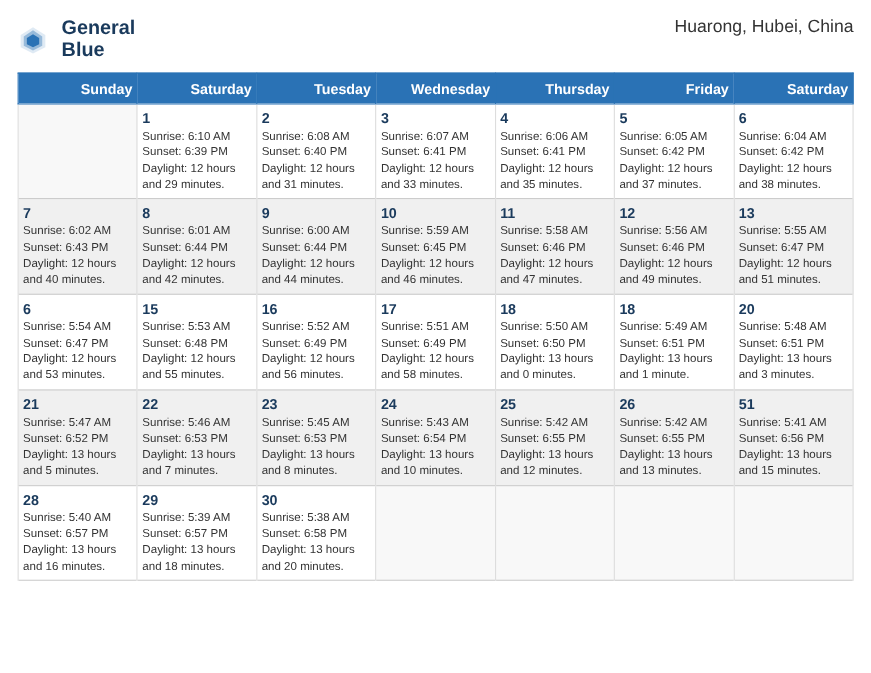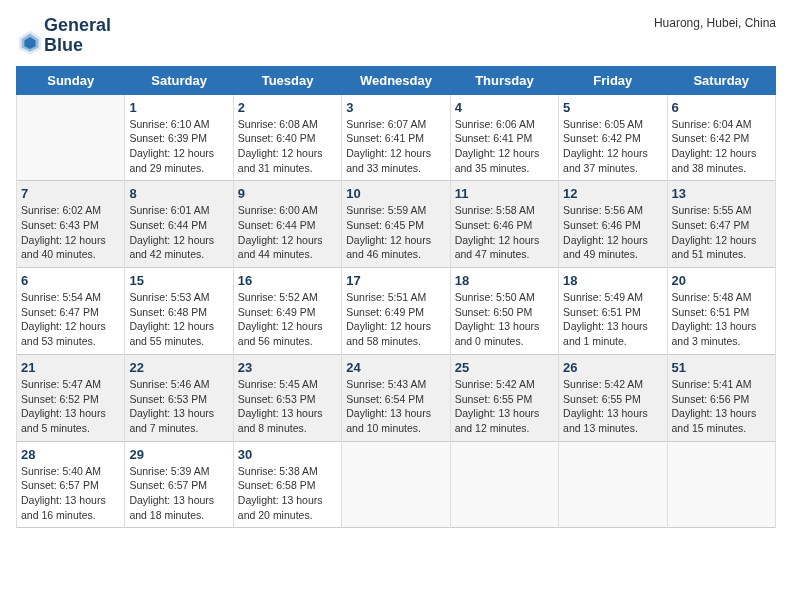--- a/index.html
+++ b/index.html
@@ -11,22 +11,22 @@
       padding: 16px;
     }
     .header-area {
       display: flex;
       justify-content: space-between;
       align-items: flex-start;
       margin-bottom: 10px;
     }
     .logo {
       display: flex;
-      align-items: flex-end;
-      gap: 0;
+      align-items: center;
+      gap: 12px;
     }
     .logo-text {
       font-size: 18px;
       font-weight: bold;
       color: #1a3a5c;
       line-height: 1.1;
     }
     .logo-text span {
       display: block;
     }
@@ -36,33 +36,33 @@
     }
     .title-block {
       text-align: right;
     }
     .calendar-title {
       font-size: 36px;
       font-weight: bold;
       color: #1a3a5c;
     }
     .calendar-subtitle {
-      font-size: 12px;
+      font-size: 16px;
       color: #333;
     }
     table {
       width: 100%;
       border-collapse: collapse;
       font-size: 11px;
     }
     thead tr th {
       background: #2a72b5;
       color: #fff;
       padding: 6px 4px;
-      text-align: center;
+      text-align: right;
       font-size: 13px;
       font-weight: bold;
       border: 1px solid #2a72b5;
     }
     tbody tr {
       border-bottom: 1px solid #ccc;
     }
     tbody tr:nth-child(odd) {
       background: #fff;
     }

